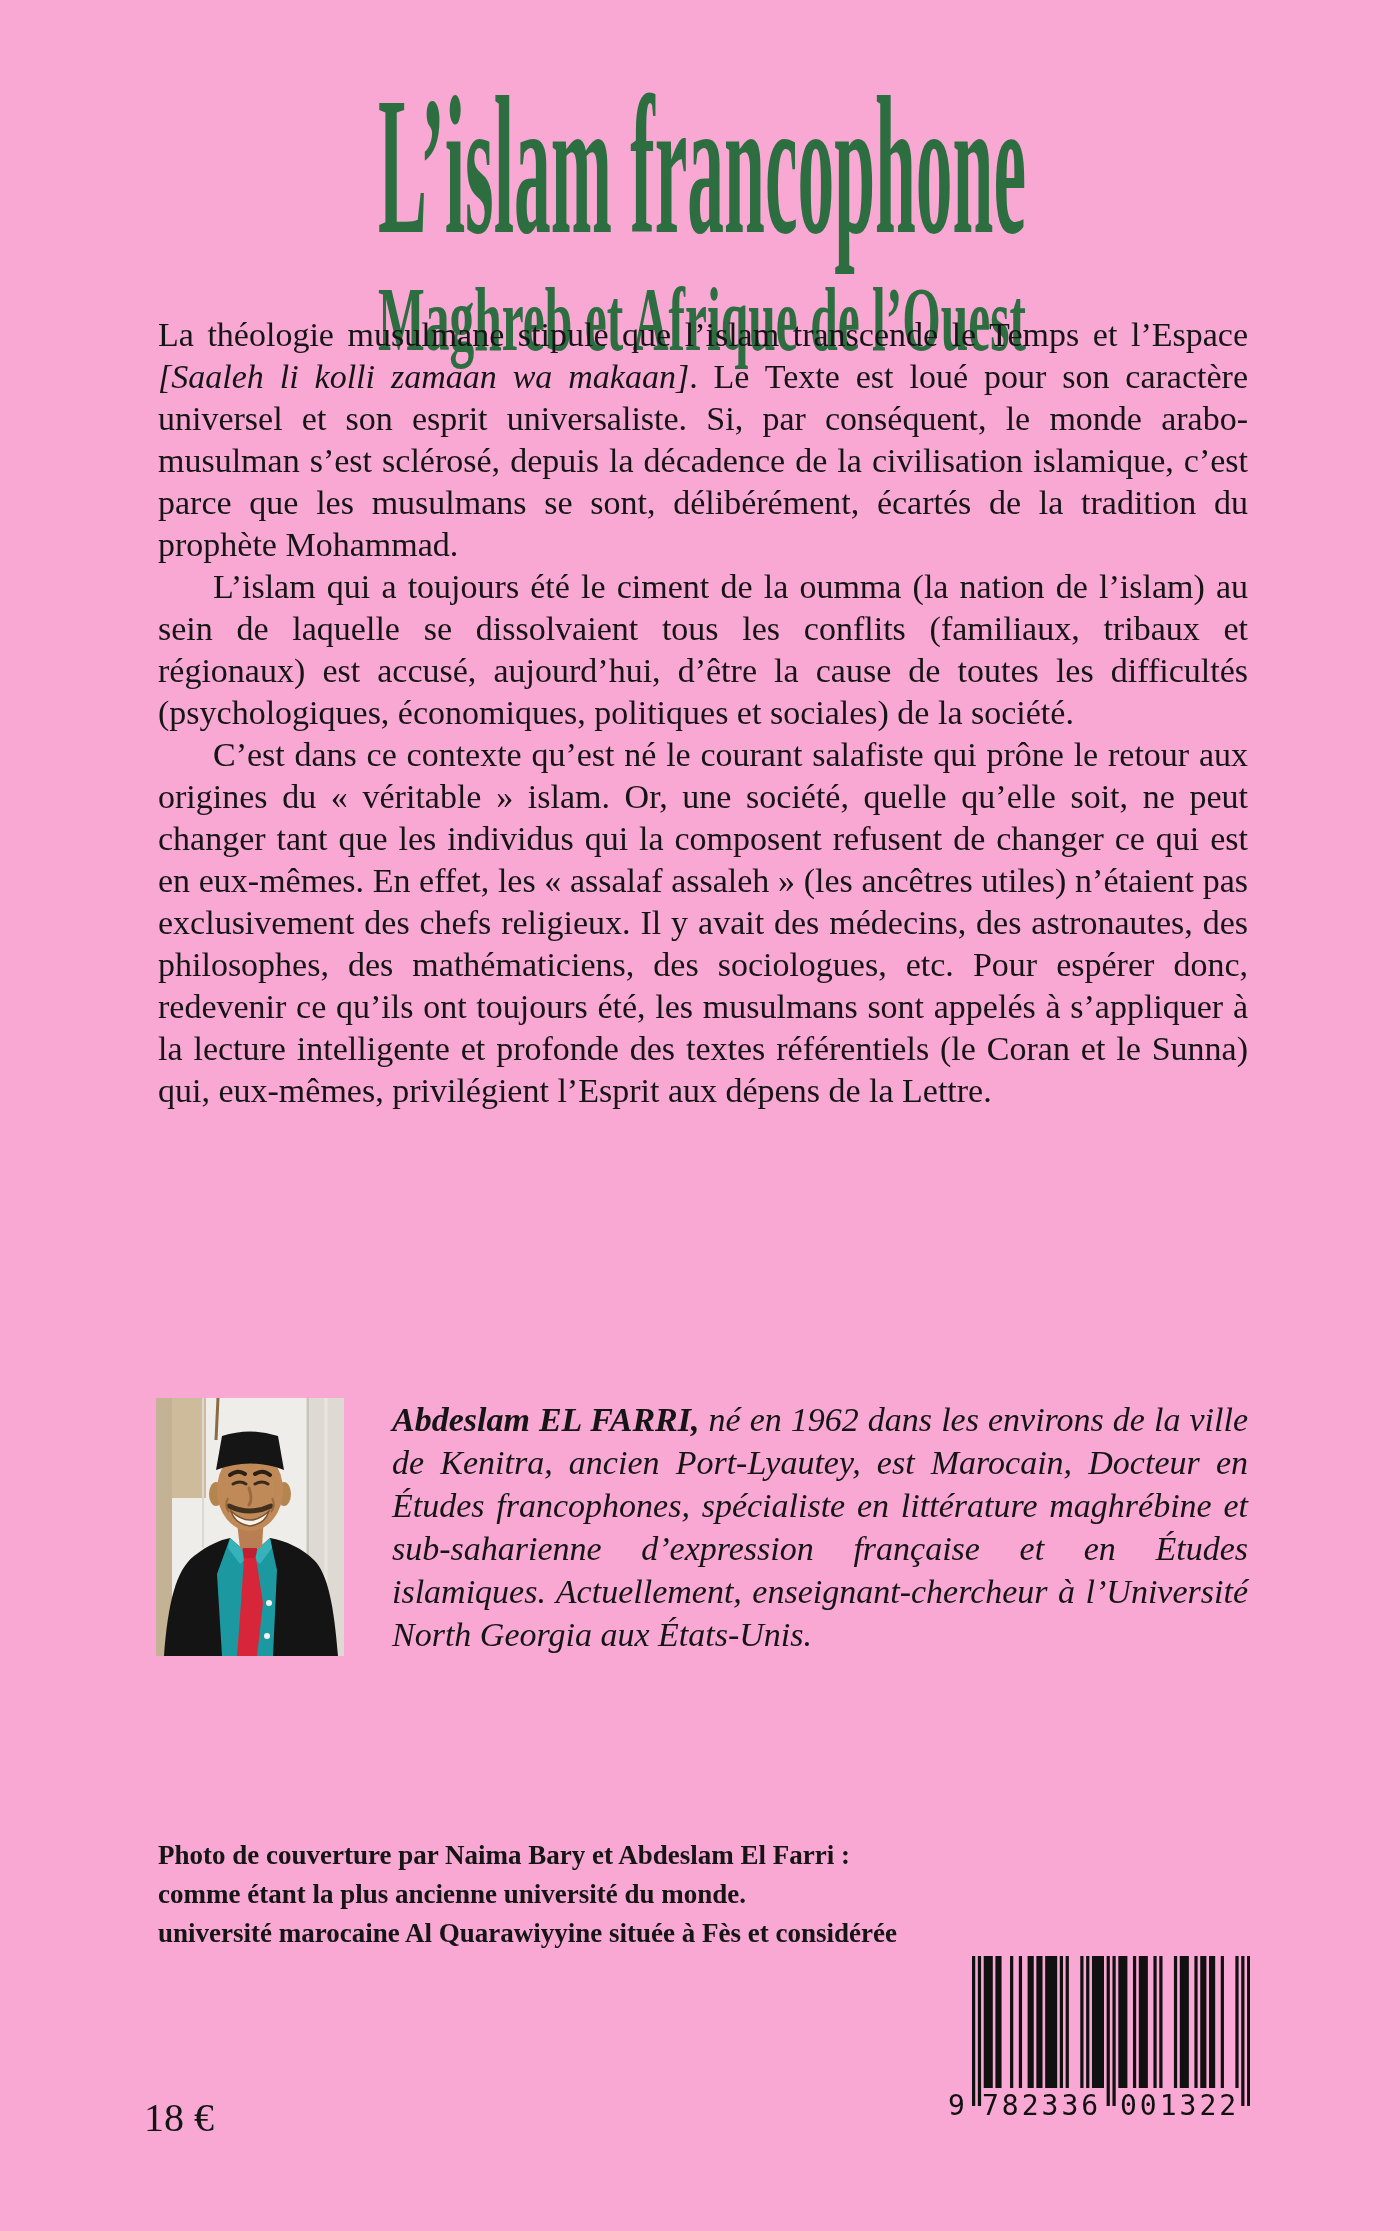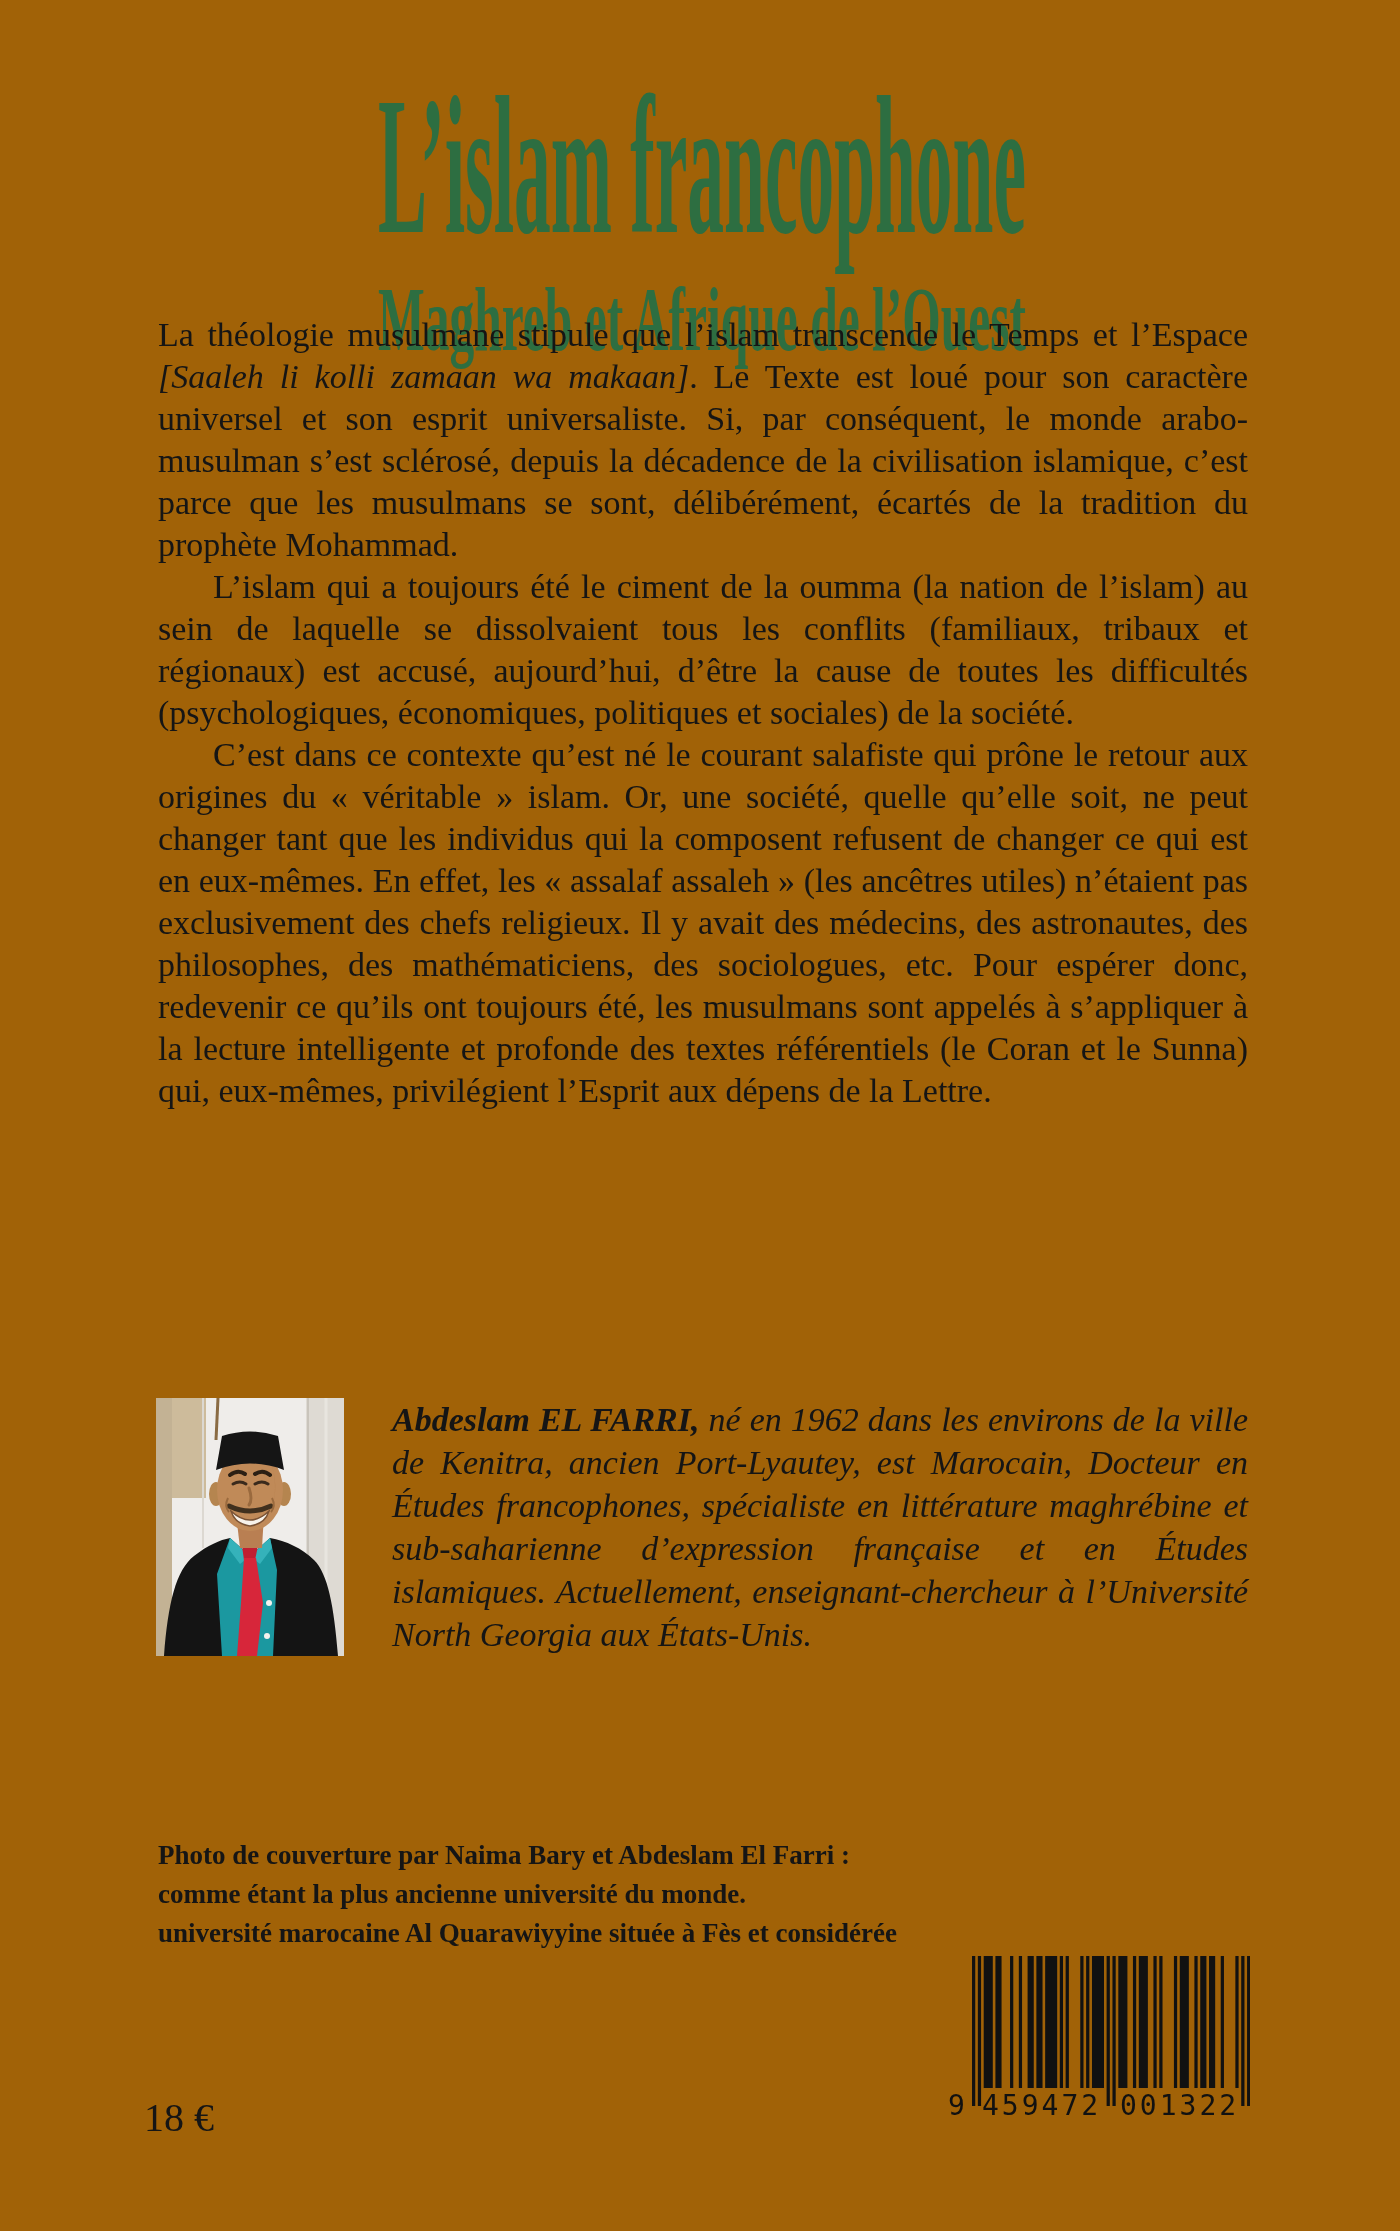--- a/index.html
+++ b/index.html
@@ -1,20 +1,20 @@
 <!DOCTYPE html>
 <html><head>
 <meta charset="utf-8">
 <style>
   html,body{margin:0;padding:0;background:#ffffff;}
   .page{
     position:relative;
     width:1400px;
     height:2231px;
-    background:#a16207;
+    background:#f9a8d4;
     font-family:"Liberation Serif","DejaVu Serif",serif;
     color:#151515;
     overflow:hidden;
   }
   .title-svg{
     position:absolute;
     top:70px;
     left:0;
     width:1400px;
     height:320px;
@@ -200,17 +200,17 @@
         <rect x="207.77" y="0" width="9.08" height="132"></rect>
         <rect x="222.40" y="0" width="3.23" height="132"></rect>
         <rect x="228.25" y="0" width="6.15" height="132"></rect>
         <rect x="237.03" y="0" width="6.15" height="132"></rect>
         <rect x="248.74" y="0" width="3.23" height="132"></rect>
         <rect x="263.37" y="0" width="3.23" height="132"></rect>
         <rect x="269.22" y="0" width="3.23" height="150"></rect>
         <rect x="275.07" y="0" width="3.23" height="150"></rect>
       </svg>
     <span class="bc-d bc-first">9</span>
-    <span class="bc-d bc-left">459472</span>
+    <span class="bc-d bc-left">782336</span>
     <span class="bc-d bc-right">001322</span>
   </div>
 
 </div>
 
 </body></html>

